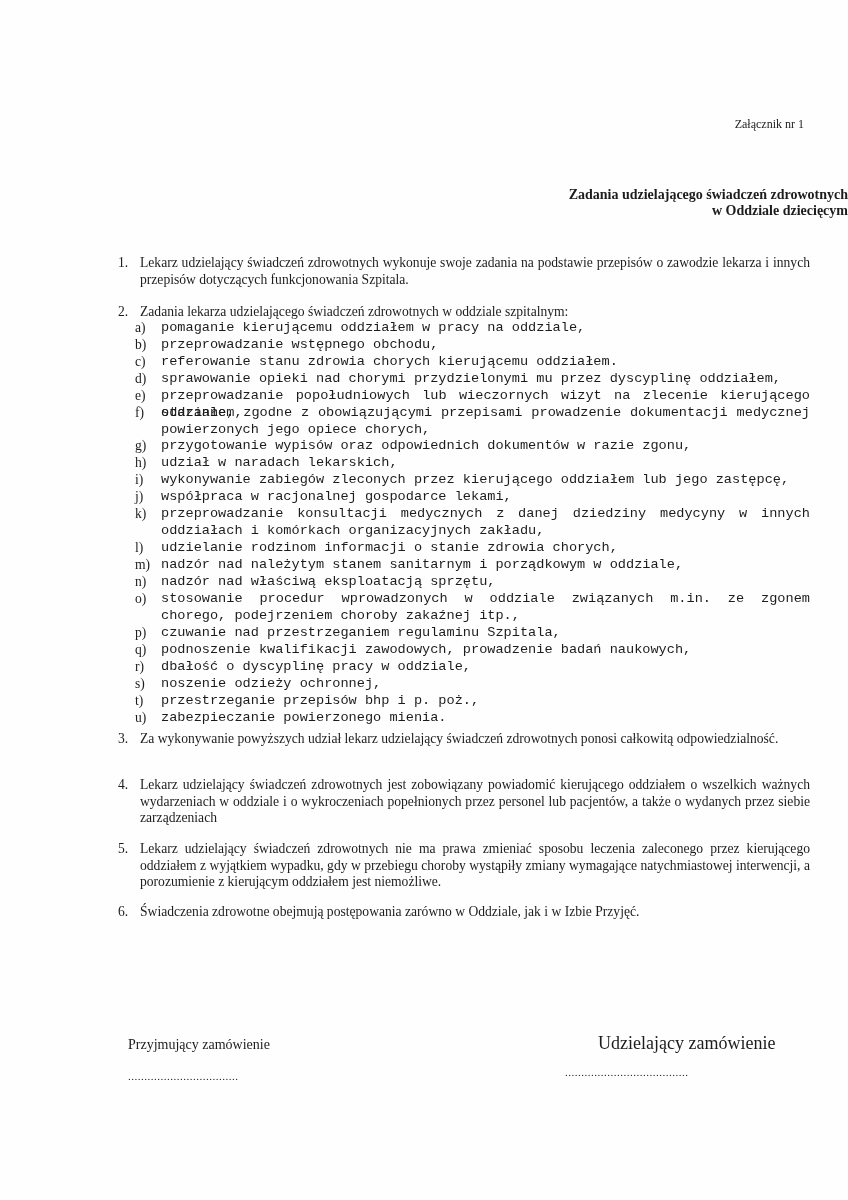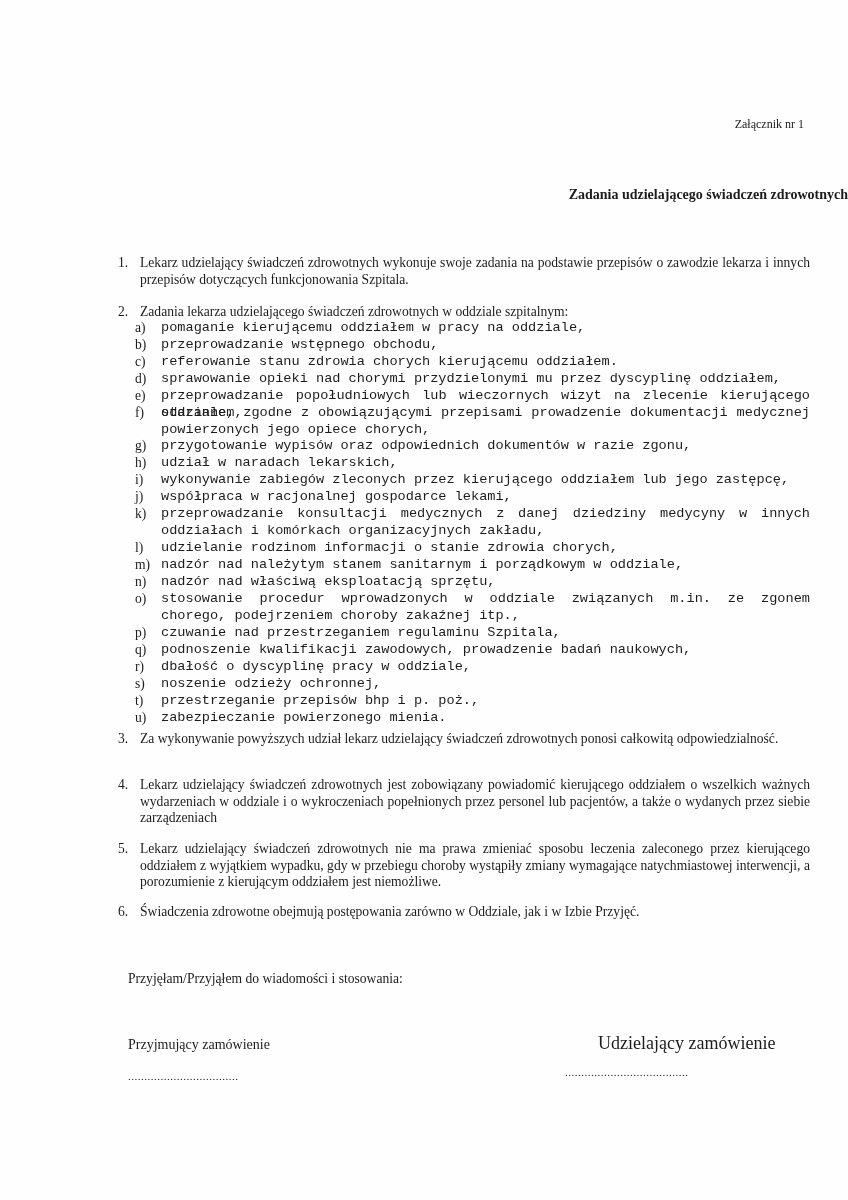--- a/index.html
+++ b/index.html
@@ -23,20 +23,21 @@
   .dots-right { position:absolute; left:565px; top:1066px; font-size:11px; letter-spacing:0.5px; }
 </style>
 </head>
 <body>
 
 <div class="page">
 
   <div class="annex">Załącznik nr 1</div>
 
   <div class="title t1">Zadania udzielającego świadczeń zdrowotnych</div>
+  <div class="title t2">w Oddziale dziecięcym</div>
 
   <div class="para" style="top:255px;">
     <span class="num">1.</span>
     <div class="ptext">Lekarz udzielający świadczeń zdrowotnych wykonuje swoje zadania na podstawie przepisów o zawodzie lekarza i innych przepisów dotyczących funkcjonowania Szpitala.</div>
   </div>
 
   <div class="para" style="top:304px;">
     <span class="num">2.</span>
     <div class="ptext">Zadania lekarza udzielającego świadczeń zdrowotnych w oddziale szpitalnym:</div>
   </div>
@@ -139,20 +140,19 @@
   <div class="para" style="top:841px;">
     <span class="num">5.</span>
     <div class="ptext">Lekarz udzielający świadczeń zdrowotnych nie ma prawa zmieniać sposobu leczenia zaleconego przez kierującego oddziałem z wyjątkiem wypadku, gdy w przebiegu choroby wystąpiły zmiany wymagające natychmiastowej interwencji, a porozumienie z kierującym oddziałem jest niemożliwe.</div>
   </div>
 
   <div class="para" style="top:904px;">
     <span class="num">6.</span>
     <div class="ptext">Świadczenia zdrowotne obejmują postępowania zarówno w Oddziale, jak i w Izbie Przyjęć.</div>
   </div>
 
-  <div class="accept">Przyjęłam/Przyjąłem do wiadomości i stosowania:</div>
 
   <div class="sig-left">Przyjmujący zamówienie</div>
   <div class="sig-right">Udzielający zamówienie</div>
   <div class="dots-left">..................................</div>
   <div class="dots-right">......................................</div>
 
 </div>
 
 </body></html>

